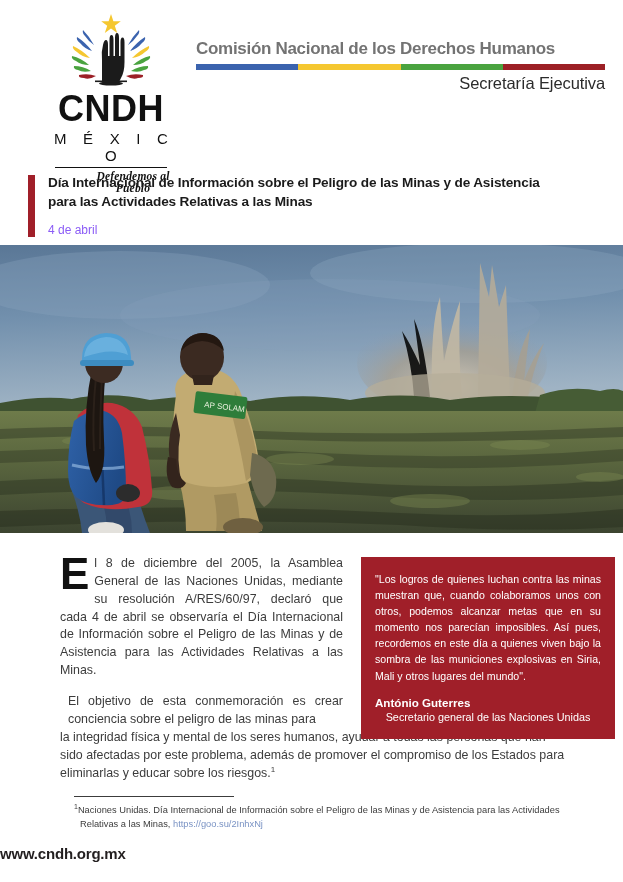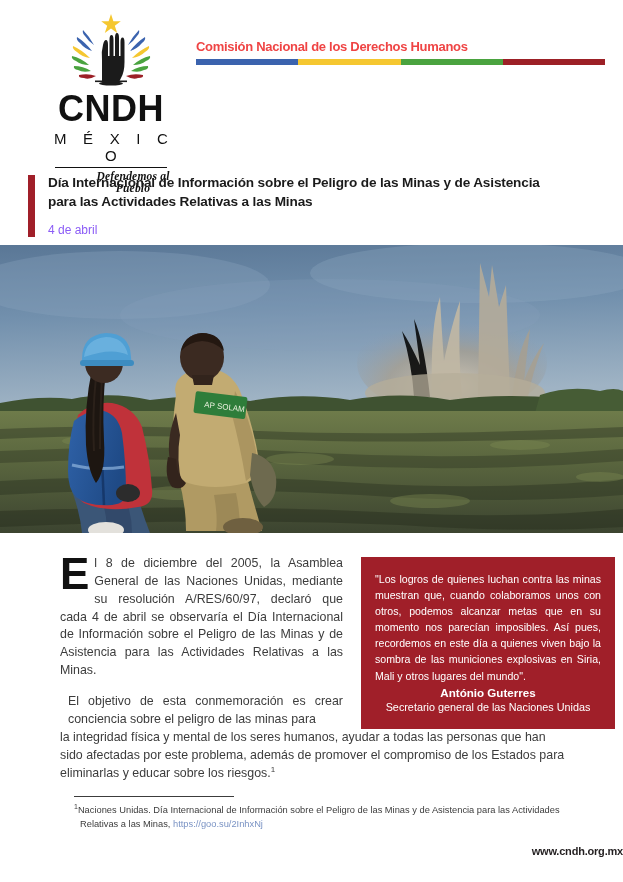--- a/index.html
+++ b/index.html
@@ -72,23 +72,23 @@
   .header-titles {
     position: absolute;
     left: 196px;
     right: 18px;
     top: 40px;
     text-align: right;
   }
   .org-name {
     font-family: "Liberation Sans", sans-serif;
     font-weight: bold;
-    font-size: 13px;
+    font-size: 17px;
     letter-spacing: -0.3px;
-    color: #ef4444;
+    color: #737373;
     line-height: 1.1;
     text-align: left;
   }
   .tri-bar {
     display: flex;
     width: 100%;
     height: 6px;
     margin-top: 5px;
     margin-bottom: 4px;
   }
@@ -206,22 +206,22 @@
     font-size: 10.6px;
     line-height: 1.52;
     text-align: justify;
     margin: 0;
     color: #ffffff;
   }
   .quote-author {
     font-family: "Liberation Sans", sans-serif;
     font-weight: bold;
     font-size: 11.6px;
-    text-align: center;
-    margin-top: 2px;
+    text-align: left;
+    margin-top: 12px;
     color: #ffffff;
   }
   .quote-role {
     font-family: "Liberation Sans", sans-serif;
     font-size: 10.8px;
     text-align: center;
     margin-top: 2px;
     color: #ffffff;
   }
 
@@ -246,24 +246,24 @@
     text-indent: -6px;
     padding-left: 6px;
   }
   .footnote .fn-marker { font-size: 7px; vertical-align: super; }
   .footnote .fn-link { color: #7a93c4; margin-top: 28px; }
 
   .site-footer {
     position: absolute;
     left: 0; right: 0;
     top: 845px;
-    text-align: right;
-    font-family: "Liberation Sans", sans-serif;
-    font-weight: bold;
-    font-size: 11px;
+    text-align: left;
+    font-family: "Liberation Sans", sans-serif;
+    font-weight: bold;
+    font-size: 15px;
     color: #231f20;
     letter-spacing: -0.2px;
   }
 </style>
 </head>
 <body>
 
 <div class="header">
 
   <div class="logo-block">
@@ -303,20 +303,21 @@
   </div>
 
   <div class="header-titles">
     <div class="org-name">Comisión Nacional de los Derechos Humanos</div>
     <div class="tri-bar">
       <span style="background:#3b63ae"></span>
       <span style="background:#f5c730"></span>
       <span style="background:#4aa33f"></span>
       <span style="background:#9c2026"></span>
     </div>
+    <div class="sub-name">Secretaría Ejecutiva</div>
   </div>
 </div>
 
 <div class="title-band">
   <div class="title-accent"></div>
   <div class="title-text-wrap">
     <h1 class="doc-title">Día Internacional de Información sobre el Peligro de las Minas y de Asistencia para las Actividades Relativas a las Minas</h1>
     <div class="doc-date">4 de abril</div>
   </div>
 </div>

